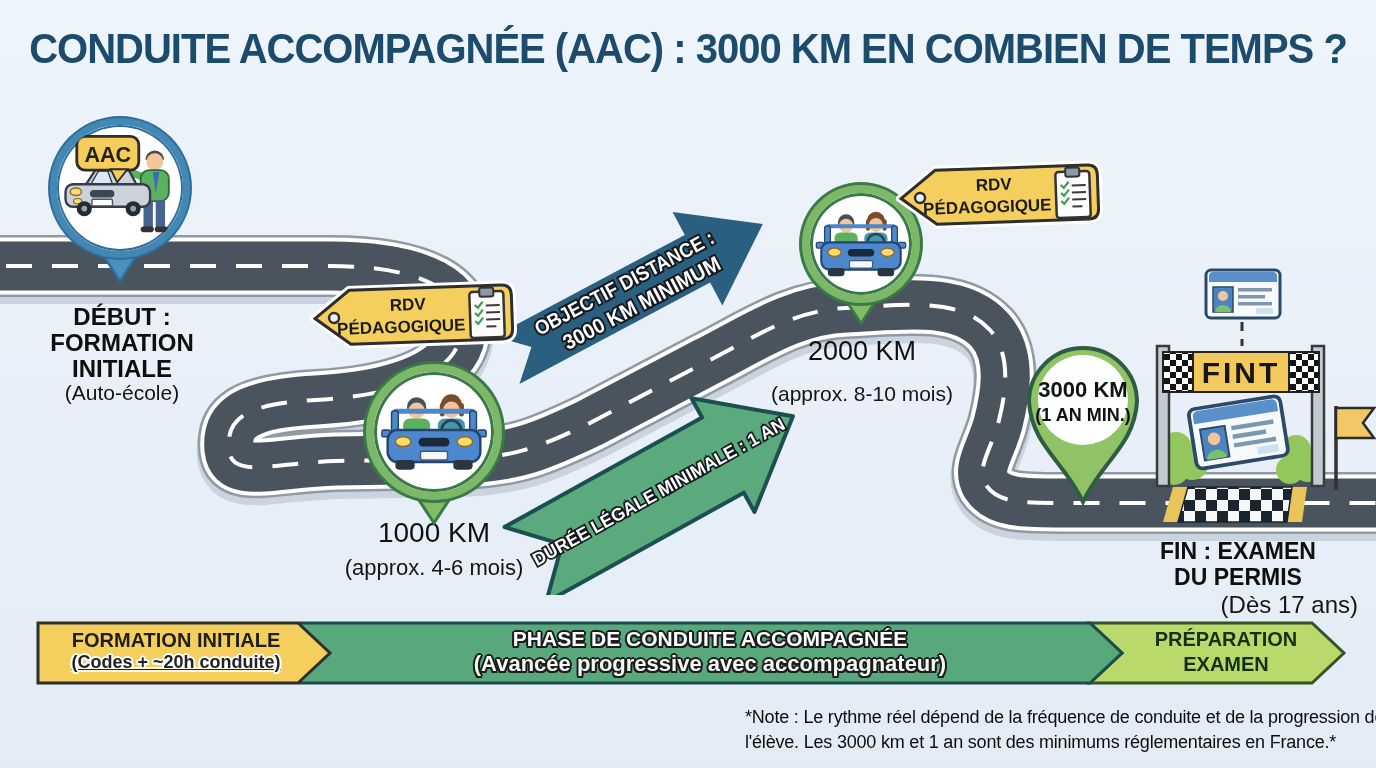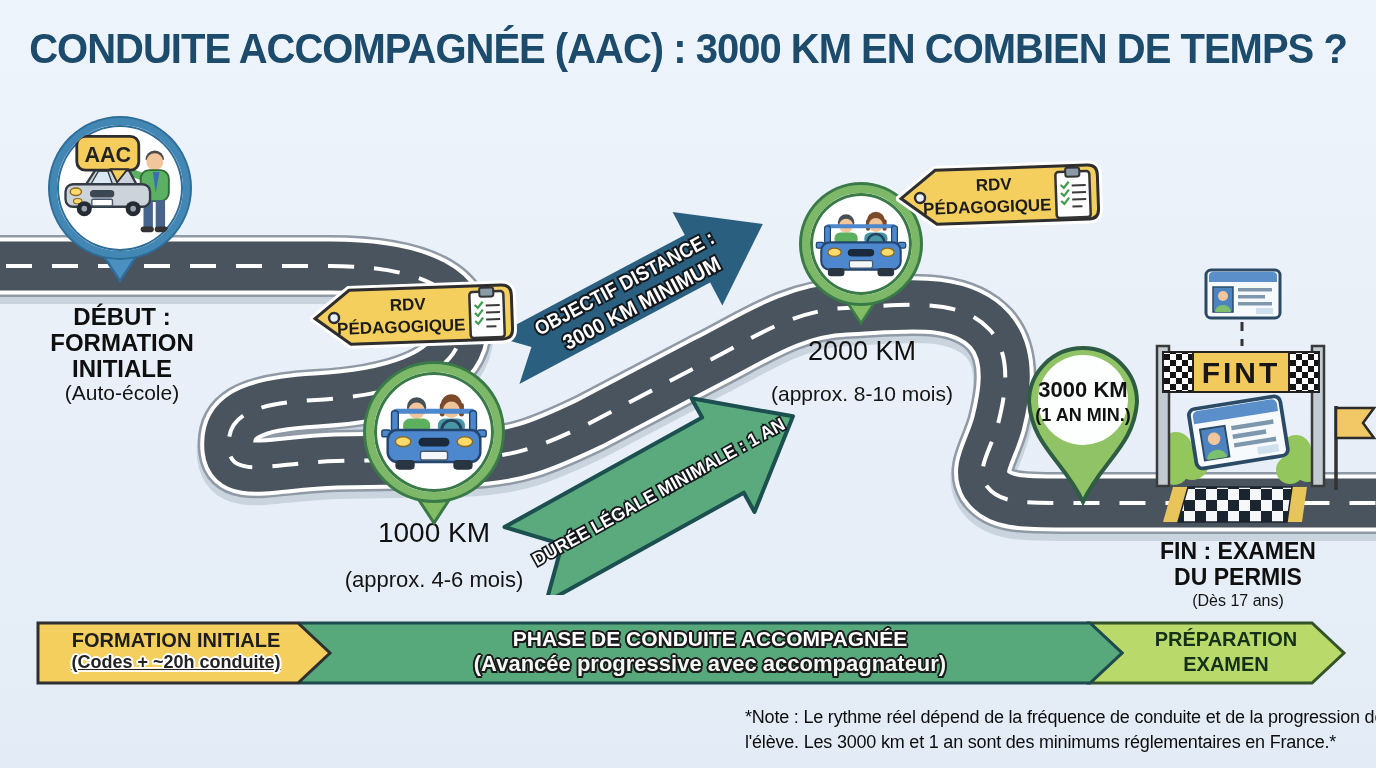--- a/index.html
+++ b/index.html
@@ -18,21 +18,21 @@
     display:flex;align-items:center;justify-content:center;overflow:hidden;}
   .ring-green{border:8px solid #7db868;box-shadow:0 0 0 3px #3a7a48, inset 0 0 0 3px #3a7a48;}
   .ring-blue{border:7px solid #4387b5;box-shadow:0 0 0 2px #2e6d99, inset 0 0 0 2px #2e6d99;}
   .pin-tail{position:absolute;z-index:-1;}
   .ms-label{font-weight:400;font-size:27px;color:#101010;line-height:1;}
   .ms-sub{font-size:21px;color:#141414;line-height:1;}
   .start-label div{line-height:1.08;}
   .start-bold{font-size:24px;font-weight:700;color:#0f0f0f;}
   .start-sub{font-size:21px;color:#141414;}
   .fin-bold{font-size:23px;font-weight:700;color:#0f0f0f;line-height:1.12;}
-  .fin-sub{font-size:16px;color:#141414;line-height:1.2;}
+  .fin-sub{font-size:24px;color:#141414;line-height:1.2;text-align:right;}
   
   .ol-white{text-shadow:-1.5px -1.5px 0 #fff,1.5px -1.5px 0 #fff,-1.5px 1.5px 0 #fff,
     1.5px 1.5px 0 #fff,0 2px 0 #fff,0 -2px 0 #fff,2px 0 0 #fff,-2px 0 0 #fff;text-decoration:underline;}
   .ol-dark{text-shadow:-1.5px -1.5px 0 #1c1c1c,1.5px -1.5px 0 #1c1c1c,-1.5px 1.5px 0 #1c1c1c,
     1.5px 1.5px 0 #1c1c1c,0 2px 0 #1c1c1c,0 -2px 0 #1c1c1c,2px 0 0 #1c1c1c,-2px 0 0 #1c1c1c;}
   .bar-text{z-index:9;line-height:1.2;text-align:center;}
   .bar-l1{font-size:20px;font-weight:700;color:#1e1e1e;}
   .bar-l2{font-size:18px;font-weight:700;color:#232323;}
   .bar-l1-light{font-size:21px;font-weight:700;color:#ffffff;}
   .bar-l2-light{font-size:22px;font-weight:700;color:#f4f8f4;}
@@ -155,21 +155,21 @@
         <ellipse cx="90" cy="58" rx="8" ry="5" fill="#ffdb6e" stroke="#8a6a1f" stroke-width="1.5"></ellipse>
         <rect x="42" y="54" width="32" height="9" rx="4.5" fill="#1a2a3c"></rect>
         <rect x="44" y="68" width="28" height="9" rx="2" fill="#f4f7fa" stroke="#46586b" stroke-width="1.5"></rect>
         <rect x="18" y="77" width="20" height="10" rx="4" fill="#2a3542"></rect>
         <rect x="78" y="77" width="20" height="10" rx="4" fill="#2a3542"></rect>
       </svg>
     </div>
   </div>
   <div class="abs ctr" style="left:324px;top:519px;width:220px;z-index:5">
     <div class="ms-label" style="font-size:28px">1000 KM</div>
-    <div class="ms-sub" style="margin-top:22px;font-size:22px">(approx. 4-6 mois)</div>
+    <div class="ms-sub" style="margin-top:10px;font-size:22px">(approx. 4-6 mois)</div>
   </div>
 
   <div class="abs pin" style="left:802px;top:185px;width:118px;height:118px">
     <svg class="pin-tail" style="left:39px;top:111px;position:absolute" width="40" height="30" viewBox="0 0 44 34">
       <path d="M3 2 H41 L22 31 Z" fill="#82bd63" stroke="#3a7a48" stroke-width="3"></path>
     </svg>
     <div class="pin-circle ring-green">
       <svg width="96" height="80" viewBox="0 0 116 96">
         <circle cx="40" cy="22" r="10" fill="#474f57"></circle>
         <circle cx="40" cy="26" r="8.5" fill="#f2c59b"></circle>

